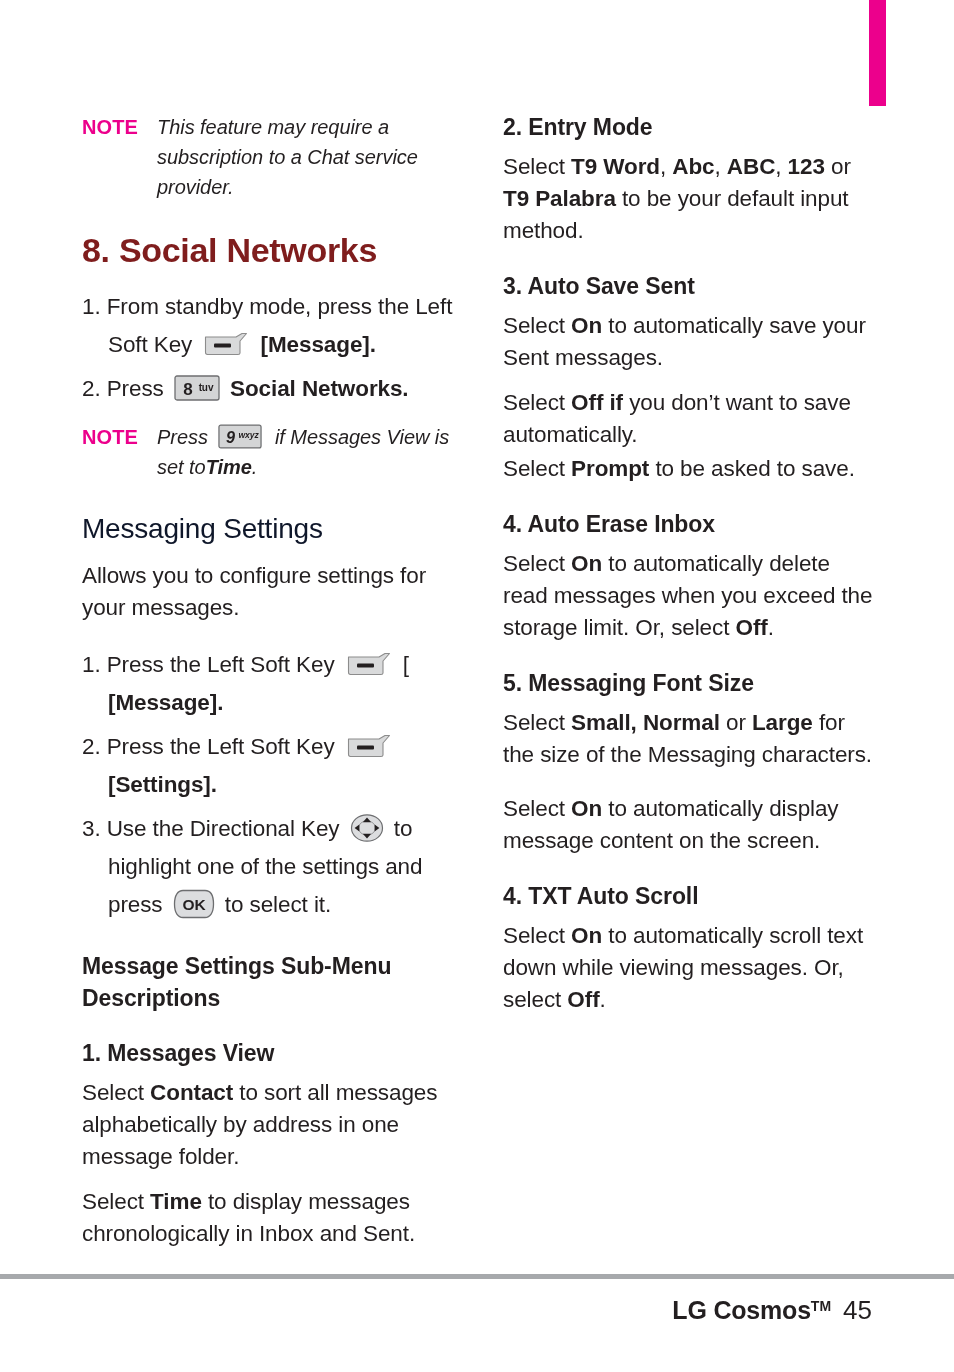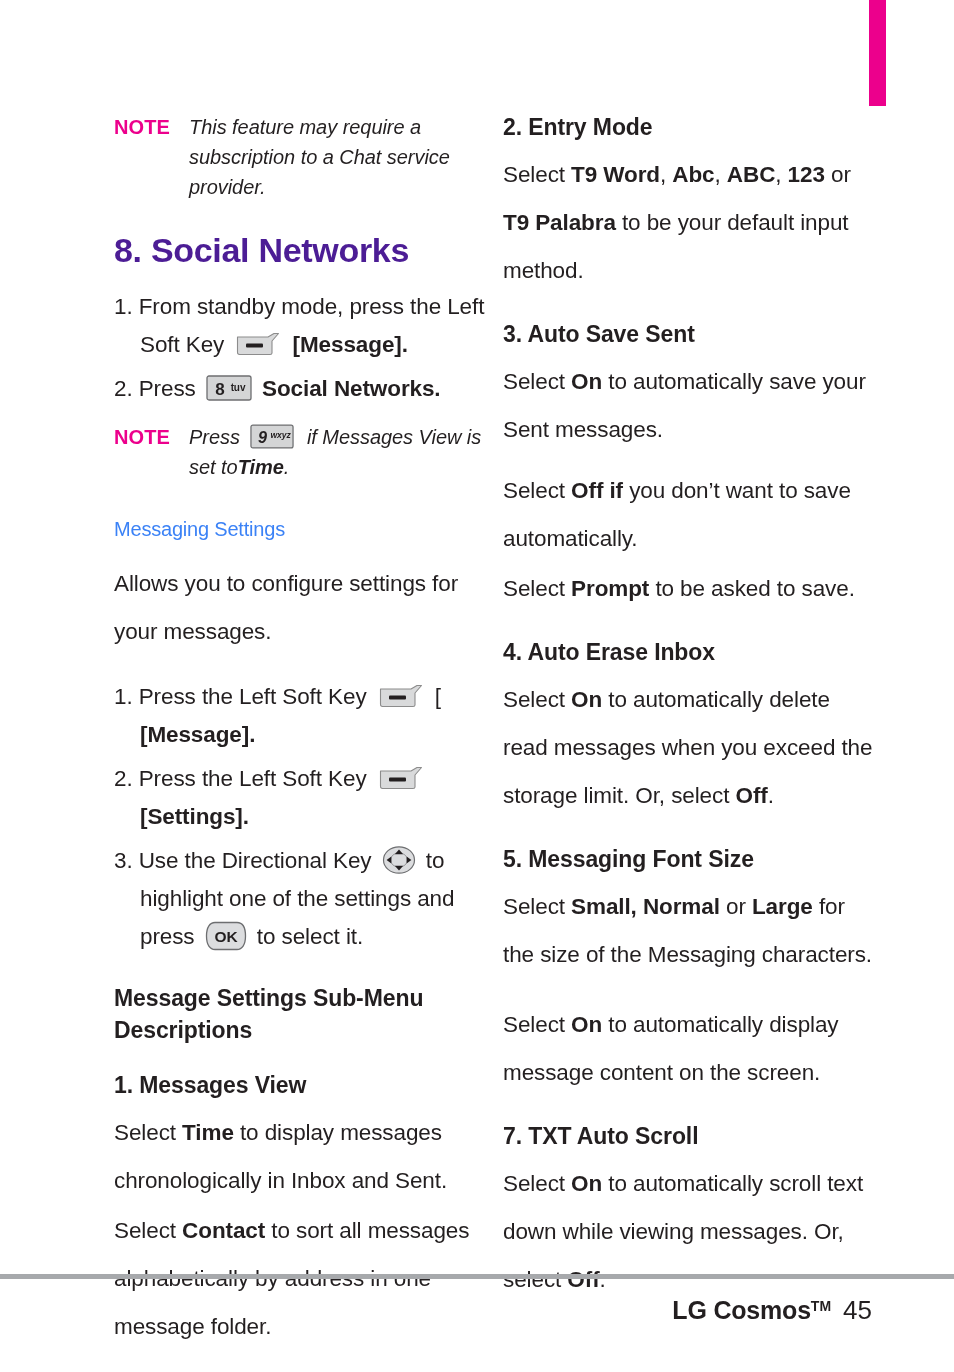--- a/index.html
+++ b/index.html
@@ -32,57 +32,57 @@
     left: 0;
     top: 0;
     width: 954px;
     height: 1372px;
   }
   .col {
     position: absolute;
     top: 112px;
     width: 372px;
   }
-  .col-left  { left: 82px; margin-left: 32px; }
+  .col-left  { left: 82px; }
   .col-right { left: 503px; }
 
   
   .para {
     font-size: 22.5px;
-    line-height: 48px;
+    line-height: 32px;
     margin: 0 0 13px 0;
     letter-spacing: -0.1px;
   }
   .para.tight { margin-bottom: 2px; }
   .para.gap   { margin-bottom: 22px; }
 
   b, .b { font-weight: bold; }
 
   
   .numitem {
     font-size: 22.5px;
     line-height: 38px;
     margin: 0 0 6px 0;
     padding-left: 26px;
     text-indent: -26px;
     letter-spacing: -0.1px;
   }
 
   
   .h-chapter {
-    color: #4c1d95;
+    color: #7f1d1d;
     font-size: 34px;
     font-weight: bold;
     line-height: 40px;
     margin: 28px 0 18px 0;
     letter-spacing: -0.3px;
   }
   .h-section {
-    color: #3b82f6;
-    font-size: 20px;
+    color: #0f172a;
+    font-size: 28px;
     font-weight: normal;
     line-height: 34px;
     margin: 30px 0 14px 0;
     letter-spacing: -0.2px;
   }
   .h-sub {
     font-size: 23px;
     font-weight: bold;
     line-height: 31px;
     margin: 24px 0 8px 0;
@@ -252,25 +252,25 @@
           <path d="M10 1.5 L32 1.5 C37 1.5 40.5 6 40.5 15 C40.5 24 37 28.5 32 28.5 L10 28.5 C5 28.5 1.5 24 1.5 15 C1.5 6 5 1.5 10 1.5 Z" fill="#dcdddf" stroke="#6d6e70" stroke-width="1.3"></path>
           <text x="21" y="21" font-family="'Liberation Sans',sans-serif" font-size="15.5" font-weight="bold" fill="#231f20" text-anchor="middle">OK</text>
         </svg>
       </span>
       <span>to select it.</span>
     </div>
 
     <div class="h-subgroup">Message Settings Sub-Menu Descriptions</div>
 
     <div class="h-sub">1. Messages View</div>
+    <div class="para">
+      <span>Select </span><b>Contact</b><span> to sort all messages alphabetically by address in one message folder.</span>
+    </div>
     <div class="para tight">
       <span>Select </span><b>Time</b><span> to display messages chronologically in Inbox and Sent.</span>
-    </div>
-    <div class="para">
-      <span>Select </span><b>Contact</b><span> to sort all messages alphabetically by address in one message folder.</span>
     </div>
 
   </div>
 
   <div class="col col-right">
 
     <div class="h-sub first">2. Entry Mode</div>
     <div class="para gap">
       <span>Select </span><b>T9 Word</b><span>, </span><b>Abc</b><span>, </span><b>ABC</b><span>, </span><b>123</b><span> or </span><b>T9 Palabra</b><span> to be your default input method.</span>
     </div>
@@ -293,21 +293,21 @@
 
     <div class="h-sub">5. Messaging Font Size</div>
     <div class="para gap">
       <span>Select </span><b>Small, Normal</b><span> or </span><b>Large</b><span> for the size of the Messaging characters.</span>
     </div>
 
     <div class="para tight">
       <span>Select </span><b>On</b><span> to automatically display message content on the screen.</span>
     </div>
 
-    <div class="h-sub">7. TXT Auto Scroll</div>
+    <div class="h-sub">4. TXT Auto Scroll</div>
     <div class="para">
       <span>Select </span><b>On</b><span> to automatically scroll text down while viewing messages. Or, select </span><b>Off</b><span>.</span>
     </div>
 
   </div>
 
   <div class="footer-rule"></div>
   <div class="footer">
     <span class="brand">LG Cosmos</span><span class="tm">TM</span><span class="pagenum">45</span>
   </div>

